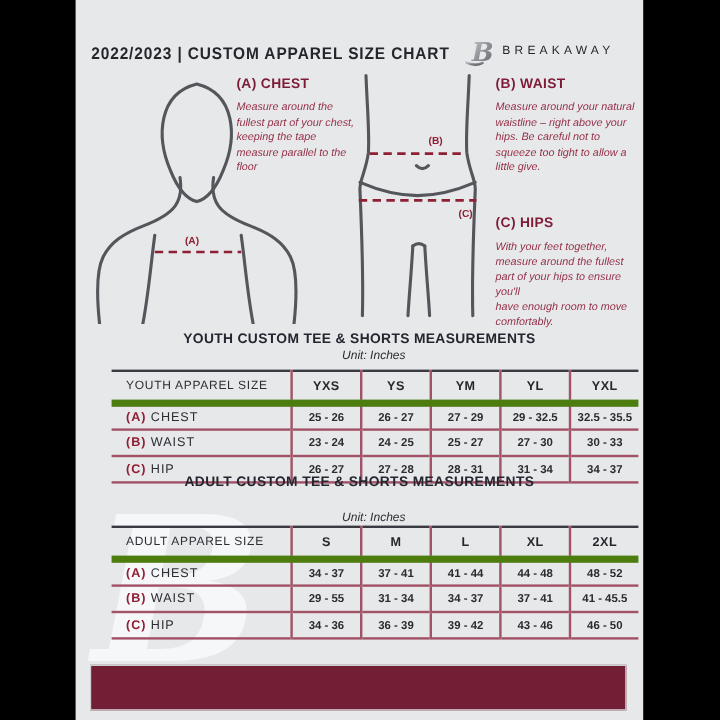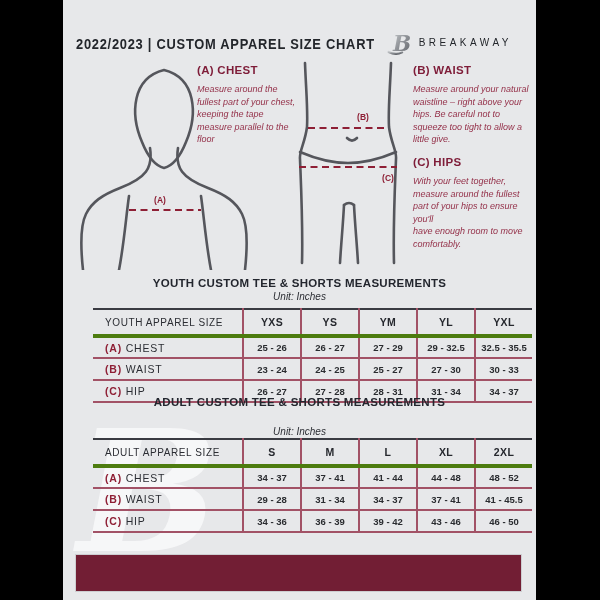--- a/index.html
+++ b/index.html
@@ -31,44 +31,44 @@
   .brand-name{font-weight:normal;font-size:10px;letter-spacing:3.5px;color:#23262b;}
   
   .guide{position:absolute;z-index:2;}
   .guide-heading{font-weight:bold;font-size:11.5px;color:#7e1c38;letter-spacing:.3px;}
   .guide-body{
     margin-top:7px;font-style:italic;font-size:9px;color:#943049;
     line-height:1.4;white-space:pre-line;
   }
   .g-chest{left:134px;top:64px;width:104px;}
   .g-waist{left:350px;top:64px;width:118px;}
-  .g-hips{left:350px;top:156px;width:122px;}
+  .g-hips{left:350px;top:180px;width:122px;}
   
   .fig{position:absolute;z-index:1;}
   .fig path{fill:none;stroke:#55565c;stroke-width:2.6;stroke-linecap:round;}
   .fig .dash{stroke:#8e1f35;stroke-width:2.2;stroke-dasharray:7 4.5;stroke-linecap:butt;}
   .fig text{font-family:"Liberation Sans", sans-serif;font-weight:bold;font-size:8.5px;fill:#8e1f35;}
   .f-torso{left:15px;top:52px;}
   .f-lower{left:228px;top:55px;}
   
   .section-title{
     position:absolute;left:0;width:100%;text-align:center;z-index:2;
     font-weight:bold;font-size:11.5px;color:#23262e;letter-spacing:.3px;
   }
   .section-unit{
     position:absolute;left:0;width:100%;text-align:center;z-index:2;
-    font-style:italic;font-size:10px;color:#2b2d33;
+    font-style:italic;font-size:10px;color:#2b2d33;padding-left:12px;
   }
   .t-youth-title{top:277px;} .t-youth-unit{top:291px;}
   .t-adult-title{top:396px;} .t-adult-unit{top:426px;}
   
   .table-wrap{position:absolute;left:30px;width:417px;z-index:2;}
   .tw-youth{top:308px;} .tw-adult{top:438px;}
   table{border-collapse:collapse;table-layout:fixed;width:417px;background:transparent;}
-  thead tr{height:27px;border-top:2px solid #3a3b42;border-bottom:4px solid #4d7c0f;}
+  thead tr{height:27px;border-top:2px solid #3a3b42;border-bottom:6px solid #4d7c0f;}
   tbody tr{height:22px;border-bottom:2px solid #a25266;}
   th,td{padding:0;}
   th:not(.label-col),td:not(.label-col){
     border-left:2px solid #a25266;width:56px;text-align:center;
   }
   th.label-col,td.label-col{width:137px;text-align:left;padding-left:12px;}
   th.label-col{font-weight:normal;font-size:10px;letter-spacing:.6px;color:#2b2d33;}
   th.size-col{font-weight:bold;font-size:10.5px;color:#26282e;letter-spacing:.4px;}
   td{font-weight:600;font-size:9.5px;color:#2a2c30;}
   td.label-col{font-size:10.5px;letter-spacing:.8px;color:#2b2d33;font-weight:normal;}
@@ -204,21 +204,21 @@
           <tr>
             <td class="label-col"><span class="prefix">(A)</span> CHEST</td>
             <td>34 - 37</td>
             <td>37 - 41</td>
             <td>41 - 44</td>
             <td>44 - 48</td>
             <td>48 - 52</td>
           </tr>
           <tr>
             <td class="label-col"><span class="prefix">(B)</span> WAIST</td>
-            <td>29 - 28</td>
+            <td>29 - 55</td>
             <td>31 - 34</td>
             <td>34 - 37</td>
             <td>37 - 41</td>
             <td>41 - 45.5</td>
           </tr>
           <tr>
             <td class="label-col"><span class="prefix">(C)</span> HIP</td>
             <td>34 - 36</td>
             <td>36 - 39</td>
             <td>39 - 42</td>

